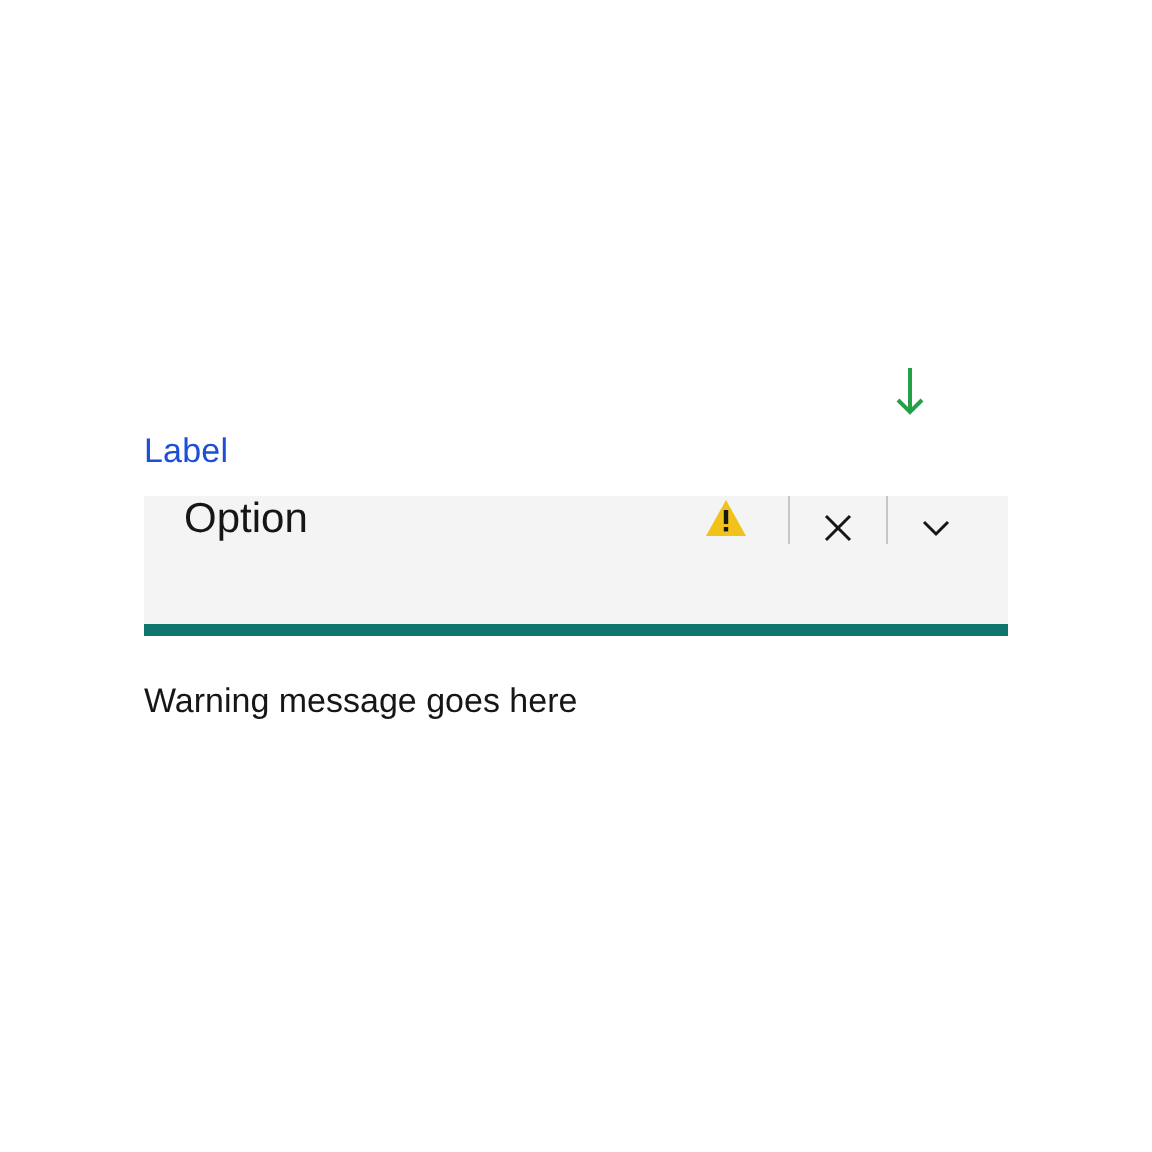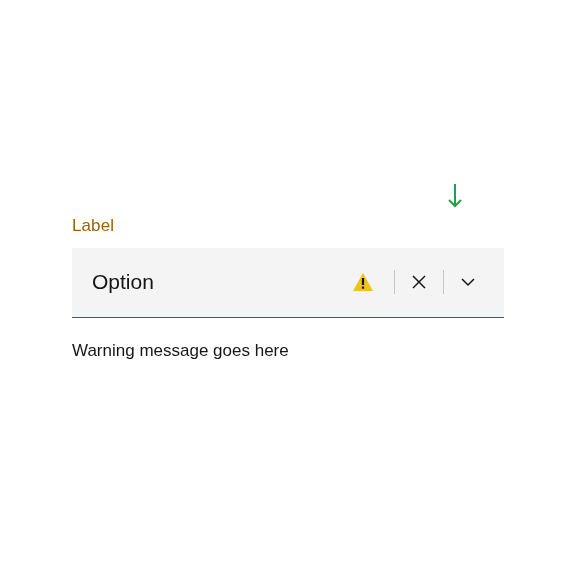--- a/index.html
+++ b/index.html
@@ -22,35 +22,35 @@
       width: 100%;
     }
     .label-row {
       display: flex;
       justify-content: space-between;
       align-items: flex-end;
       margin-bottom: 12px;
     }
     .label {
       font-size: 17px;
-      color: #a16207;
+      color: #1d4ed8;
       font-weight: 400;
       letter-spacing: 0.1px;
     }
     .pointer-arrow {
       position: absolute;
       top: -34px;
       right: 40px;
       color: #24a148;
     }
     .combobox {
       display: flex;
-      align-items: center;
+      align-items: flex-start;
       background: #f4f4f4;
-      border-bottom: 1px solid #0f766e;
+      border-bottom: 6px solid #0f766e;
       height: 70px;
       padding: 0 20px;
     }
     .combobox-text {
       flex: 1;
       font-size: 21px;
       color: #161616;
       font-weight: 400;
     }
     .warning-icon {

